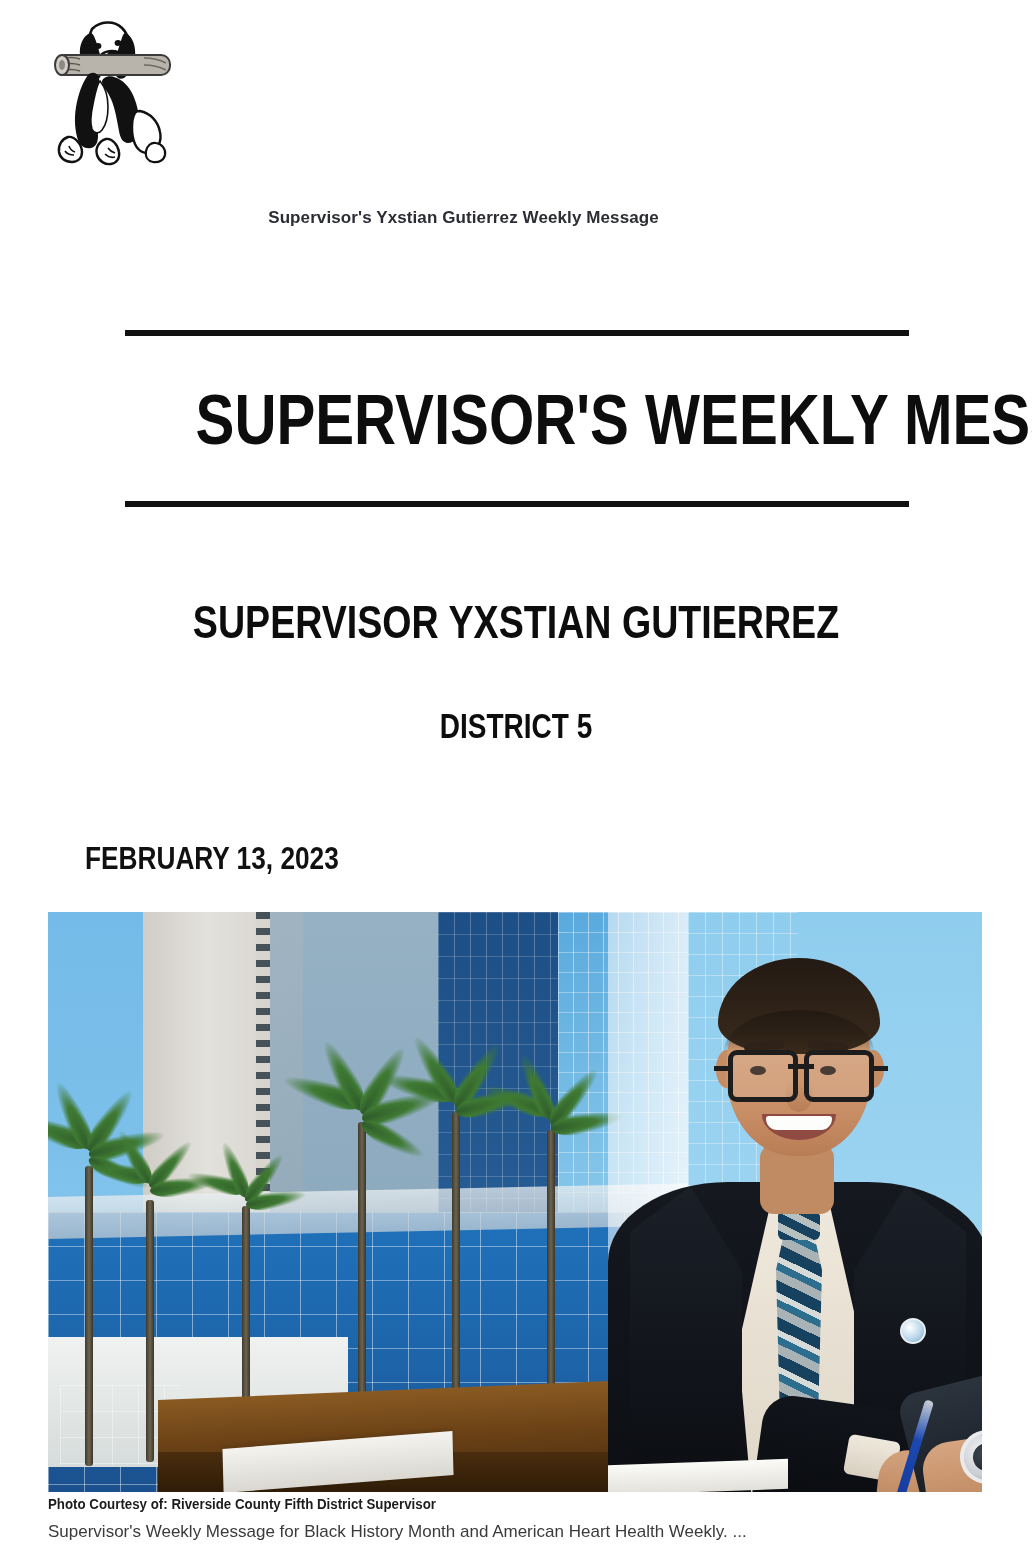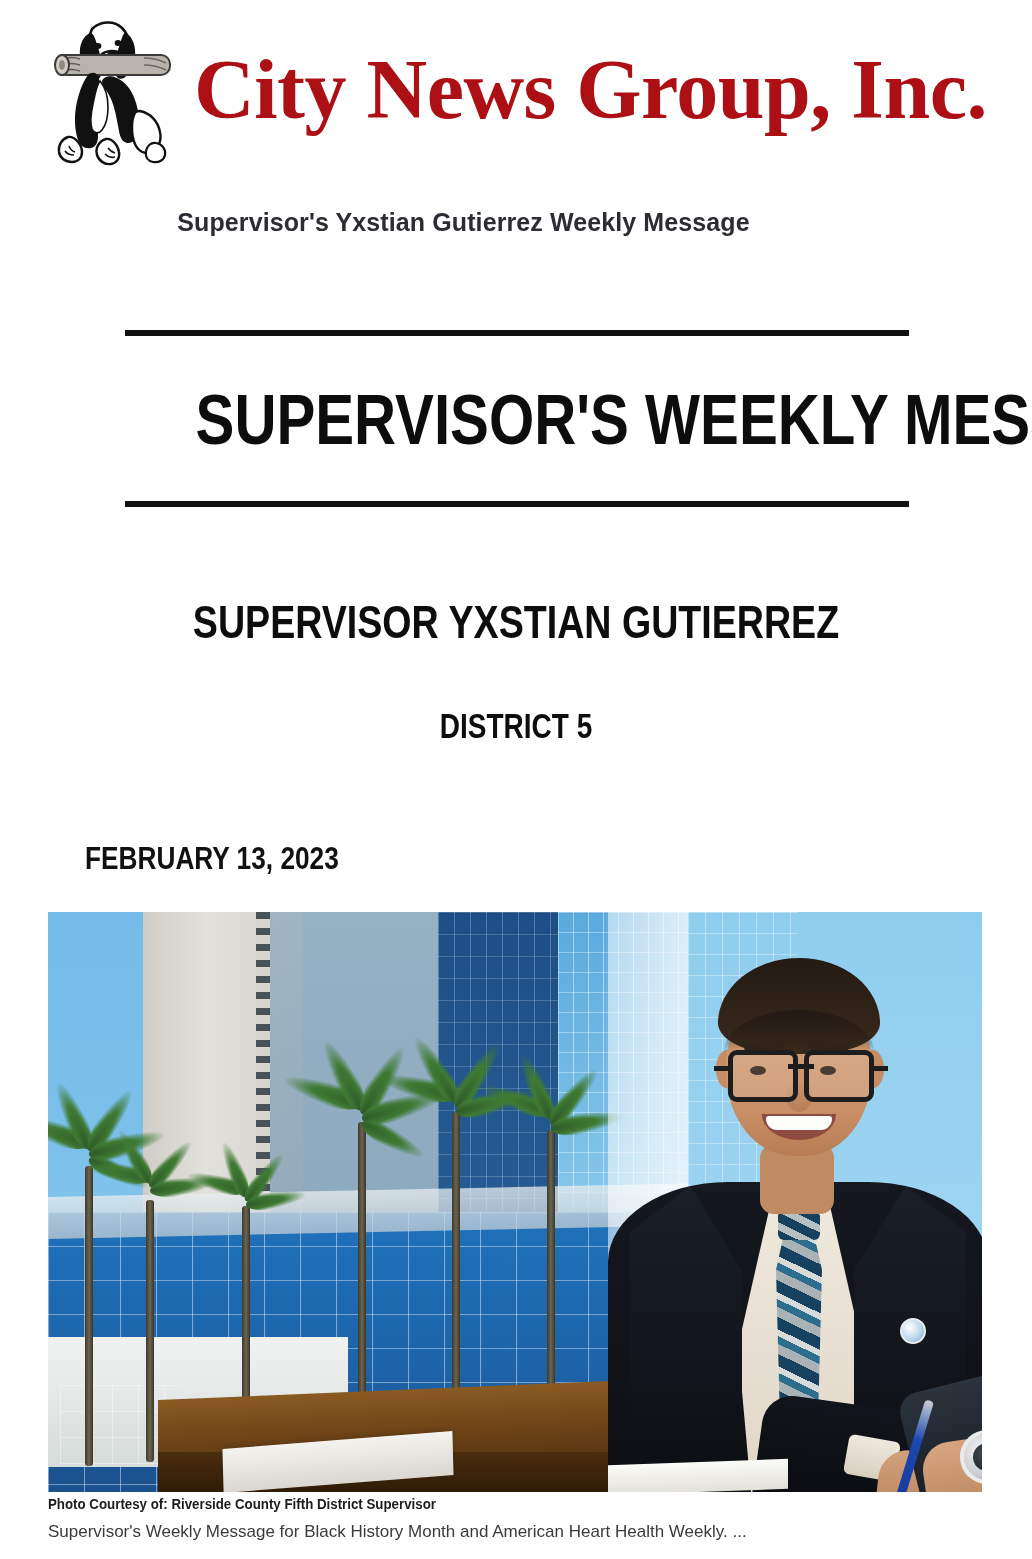--- a/index.html
+++ b/index.html
@@ -61,21 +61,21 @@
 
   
   .subject-line {
     position: absolute;
     left: 0;
     top: 208px;
     width: 927px;
     text-align: center;
     font-family: "Liberation Sans", sans-serif;
     font-weight: bold;
-    font-size: 25px;
+    font-size: 17px;
     color: #2b2d33;
     letter-spacing: 0.1px;
   }
 
   
   .title-block {
     position: absolute;
     left: 125px;
     top: 330px;
     width: 784px;
@@ -510,21 +510,20 @@
             <path d="M58 120c-7 2-11 9-9 16 2 6 8 10 14 9 6-1 9-6 8-12-1-7-7-14-13-13z" fill="#ffffff" stroke="#111" stroke-width="2.4"></path>
             <path d="M57 135c3 3 6 4 10 3M60 129c2 3 4 4 7 5" stroke="#111" stroke-width="1.6" fill="none"></path>
 
             <path d="M92 92c10 2 18 10 20 21 2 9-2 17-9 20-6 3-13-1-16-8-4-9-4-24 0-31 1-2 3-2 5-2z" fill="#ffffff" stroke="#111" stroke-width="2.4"></path>
 
             <path d="M108 124c6 1 10 6 9 12-1 5-6 8-12 7-5-1-8-5-7-11 1-5 5-9 10-8z" fill="#ffffff" stroke="#111" stroke-width="2.2"></path>
           </g>
         </svg>
       </span>
 
-      <span class="logo-text">City News Group, Inc.</span>
     </div>
   </div>
 
   <div class="subject-line">Supervisor's Yxstian Gutierrez Weekly Message</div>
 
   <div class="title-block">
     <div class="rule"></div>
     <div class="main-title">SUPERVISOR'S WEEKLY MESSAGE</div>
     <div class="rule bottom"></div>
   </div>

